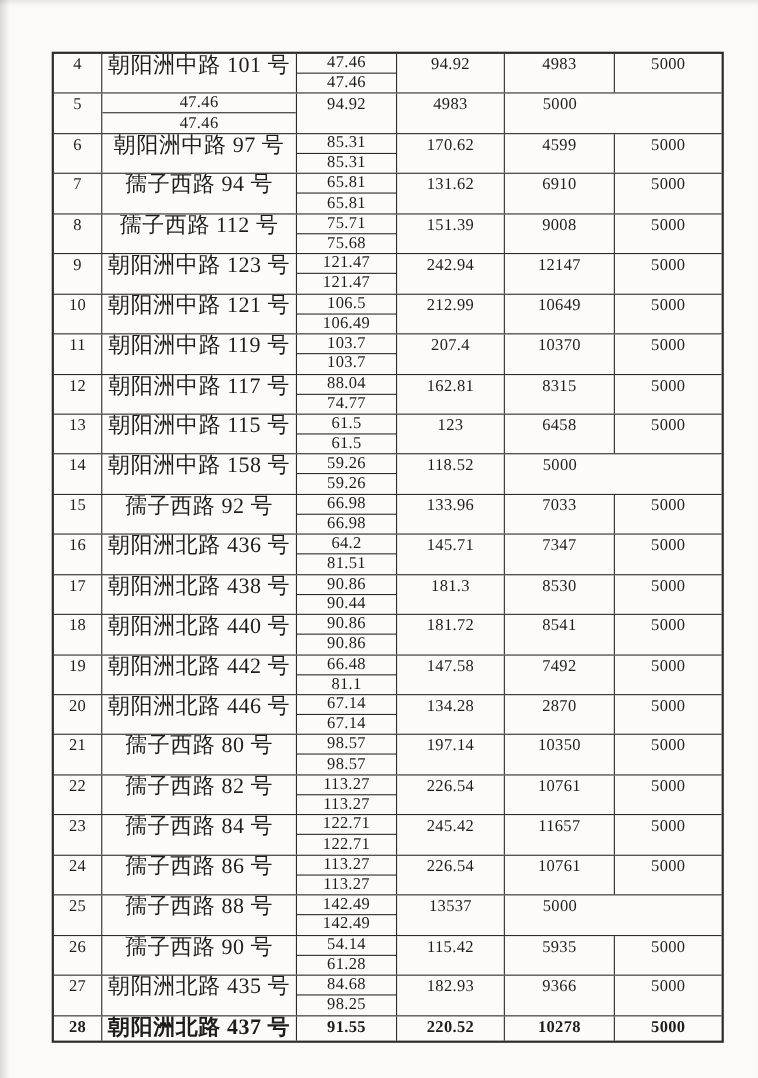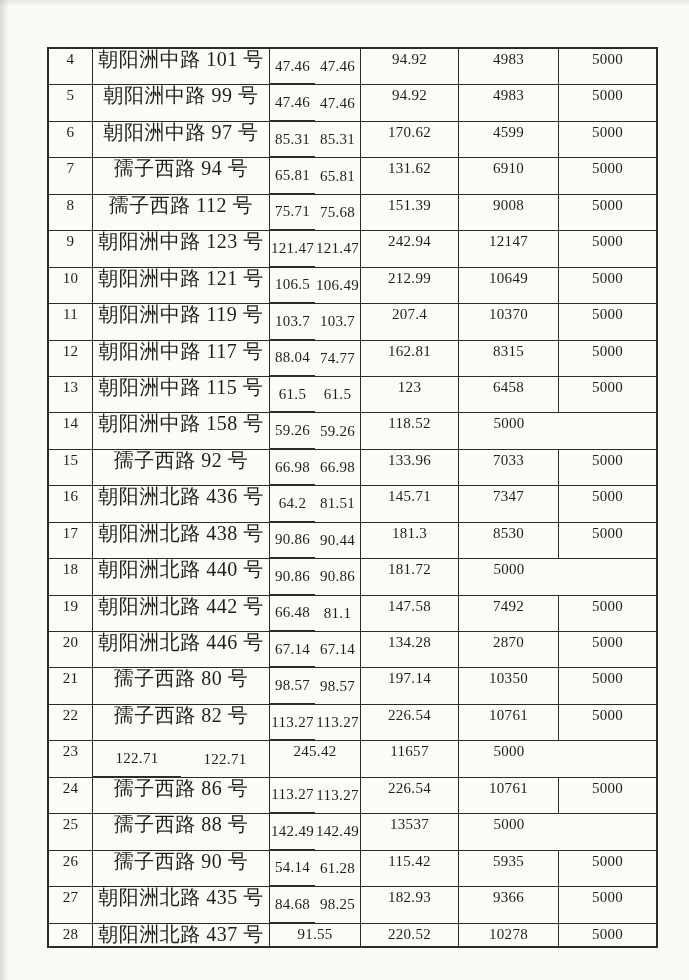--- a/index.html
+++ b/index.html
@@ -35,41 +35,41 @@
     background:#fcfbf8;
   }
   .row{
     display:grid;
     grid-template-columns:44px 177px 91px 98px 100px 1fr;
     height:36.45px;
     border-bottom:1.5px solid #2c2b28;
     box-sizing:border-box;
   }
   .row:last-child{border-bottom:none;}
-  .row.truncated{height:22px;}
+  .row.truncated{height:22px;font-weight:bold;}
   .cell{
     border-right:1.5px solid #2c2b28;
     box-sizing:border-box;
     text-align:center;
     overflow:hidden;
   }
   .cell:last-child{border-right:none;}
   .cell .txt{
     display:block;
     line-height:16px;
     padding-top:2px;
     font-size:15px;
     letter-spacing:0.3px;
     white-space:nowrap;
   }
   .row.truncated .cell .txt{padding-top:2px;}
   .cell-no .txt{font-size:15px;}
   .cell-address .txt{font-size:20px;letter-spacing:0.5px;}
   
-  .cell-area{display:flex;flex-direction:row;justify-content:center;}
+  .cell-area{display:flex;flex-direction:column;justify-content:center;}
   .cell-area .sub{
     flex:1 1 50%;
     display:flex;align-items:center;justify-content:center;
     font-size:15px;letter-spacing:0.3px;
     box-sizing:border-box;
   }
   .cell-area .sub.first{border-bottom:1.2px solid #2c2b28;}
   .row.truncated .cell-area .sub.first{border-bottom:none;}
   .num{font-variant-numeric:tabular-nums;}
 </style>
@@ -97,23 +97,20 @@
       <span class="txt num">4983</span>
     </div>
     <div class="cell cell-price">
       <span class="txt num">5000</span>
     </div>
   </div>
         <div class="row">
     <div class="cell cell-no">
       <span class="txt num">5</span>
     </div>
-    <div class="cell cell-address">
-      <span class="txt">朝阳洲中路 99 号</span>
-    </div>
     <div class="cell cell-area">
       <span class="sub first num">47.46</span>
       <span class="sub second num">47.46</span>
     </div>
     <div class="cell cell-total">
       <span class="txt num">94.92</span>
     </div>
     <div class="cell cell-amount">
       <span class="txt num">4983</span>
     </div>
@@ -377,20 +374,23 @@
     <div class="cell cell-address">
       <span class="txt">朝阳洲北路 440 号</span>
     </div>
     <div class="cell cell-area">
       <span class="sub first num">90.86</span>
       <span class="sub second num">90.86</span>
     </div>
     <div class="cell cell-total">
       <span class="txt num">181.72</span>
     </div>
+    <div class="cell cell-amount">
+      <span class="txt num">8541</span>
+    </div>
     <div class="cell cell-price">
       <span class="txt num">5000</span>
     </div>
   </div>
         <div class="row">
     <div class="cell cell-no">
       <span class="txt num">19</span>
     </div>
     <div class="cell cell-address">
       <span class="txt">朝阳洲北路 442 号</span>
@@ -468,20 +468,23 @@
     <div class="cell cell-amount">
       <span class="txt num">10761</span>
     </div>
     <div class="cell cell-price">
       <span class="txt num">5000</span>
     </div>
   </div>
         <div class="row">
     <div class="cell cell-no">
       <span class="txt num">23</span>
+    </div>
+    <div class="cell cell-address">
+      <span class="txt">孺子西路 84 号</span>
     </div>
     <div class="cell cell-area">
       <span class="sub first num">122.71</span>
       <span class="sub second num">122.71</span>
     </div>
     <div class="cell cell-total">
       <span class="txt num">245.42</span>
     </div>
     <div class="cell cell-amount">
       <span class="txt num">11657</span>

